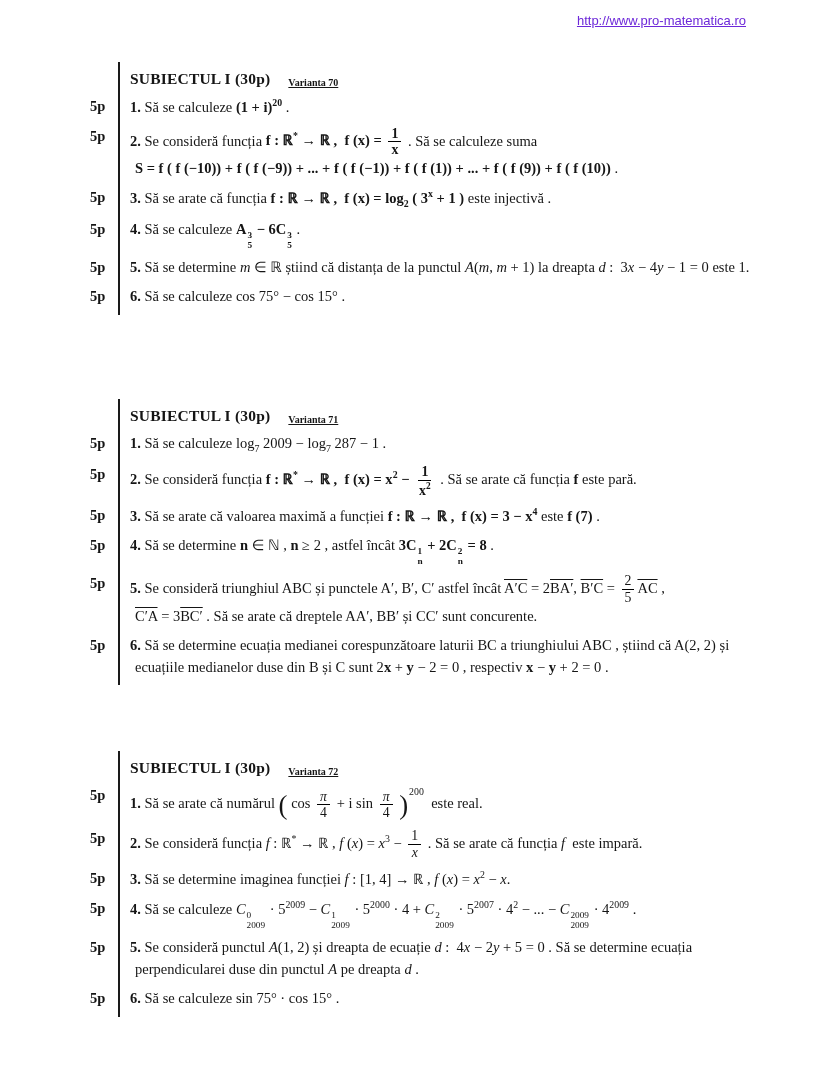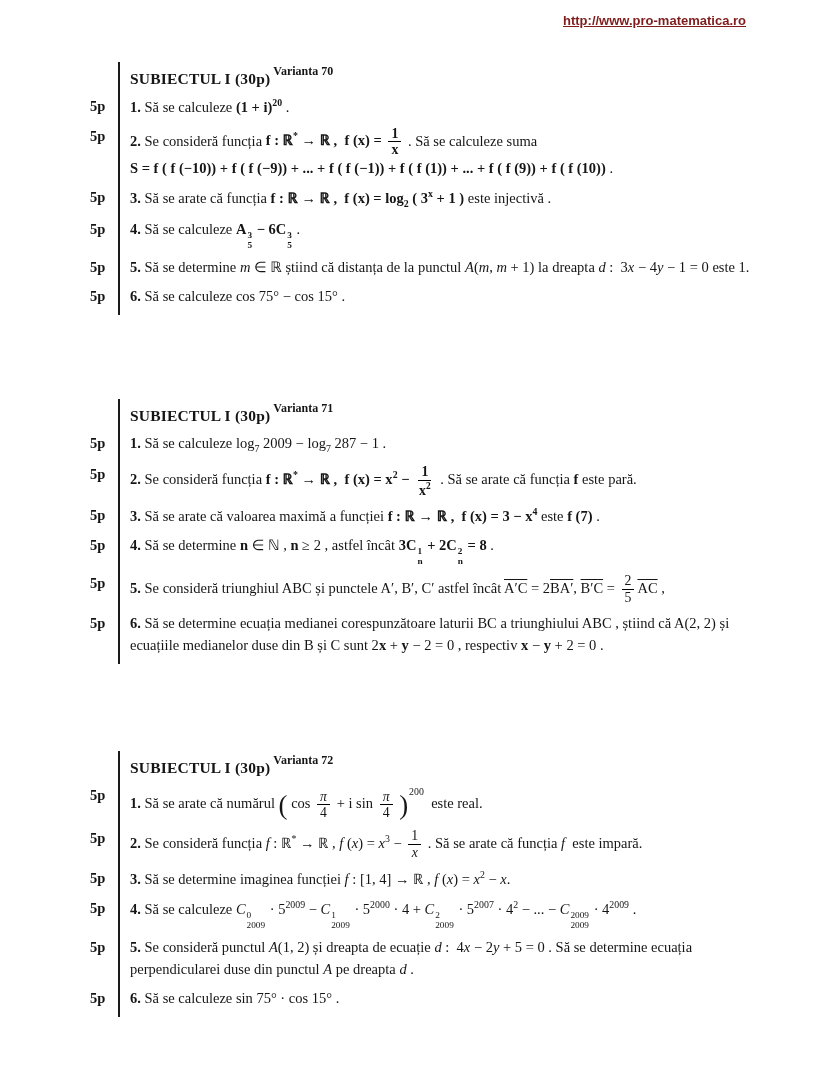--- a/index.html
+++ b/index.html
@@ -5,39 +5,39 @@
   html,body{margin:0;padding:0;}
   body{
     width:828px;height:1071px;position:relative;
     background:#ffffff;color:#151515;
     font-family:"Liberation Serif", serif;
     overflow:hidden;
   }
   .url{
     position:absolute;top:13px;right:82px;
     font-family:"Liberation Sans", sans-serif;
-    font-weight:bold;font-size:13px;color:#7f1d1d;
+    font-weight:normal;font-size:13px;color:#6d28d9;
     text-decoration:underline;
   }
   .section{position:absolute;left:90px;width:700px;}
   .sec0{top:62px;}
   .sec1{top:399px;}
   .sec2{top:751px;}
   .vline{position:absolute;left:28px;top:0;bottom:0;width:2px;background:#1a1a1a;}
-  .hdr{padding-left:40px;margin:2px 0 8px 0;display:flex;align-items:flex-start;}
+  .hdr{padding-left:40px;margin:2px 0 8px 0;display:flex;align-items:flex-end;}
   .sub-title{font-weight:bold;font-size:15.5px;letter-spacing:.2px;padding-top:6px;}
   .variant{
-    font-weight:bold;font-size:12px;
-    margin-left:3px;position:relative;top:0px;
+    font-weight:bold;font-size:10px;text-decoration:underline;
+    margin-left:18px;position:relative;top:0px;
   }
   .row{display:flex;margin-bottom:7px;}
   .pts{width:28px;flex:none;font-weight:bold;font-size:14.5px;padding-top:2px;}
   .txt{flex:1;padding-left:12px;font-size:14.5px;line-height:1.5;}
   .pn{font-weight:bold;}
-  .cont{}
+  .cont{margin-left:5px;}
   sup,sub{font-size:0.68em;margin-top:32px;}
   .fr{
     display:inline-flex;flex-direction:column;align-items:center;
     vertical-align:middle;margin:0 3px;line-height:1.15;font-size:0.95em;text-align:center;
   }
   .fr .nu{border-bottom:1.3px solid #000;padding:0 3px;display:block;}
   .fr .de{padding:0 3px;display:block;}
   .ss{
     display:inline-flex;flex-direction:column;align-items:flex-start;
     font-size:0.64em;line-height:1.12;vertical-align:-0.45em;margin:0 1px 0 1px;
@@ -133,21 +133,21 @@
               <span>2</span>
               <span>n</span>
             </span> = 8</b> .</span>
   </div>
 
   <div class="row">
     <span class="pts">5p</span>
     <span class="txt"><span class="pn">5.</span> Se consideră triunghiul ABC și punctele A′, B′, C′ astfel încât <span class="ov">A′C</span> = 2<span class="ov">BA′</span>, <span class="ov">B′C</span> = <span class="fr">
             <span class="nu">2</span>
             <span class="de">5</span>
-          </span><span class="ov">AC</span> ,<br></span>
+          </span><span class="ov">AC</span> ,<br><span class="cont"><span class="ov">C′A</span> = 3<span class="ov">BC′</span> . Să se arate că dreptele AA′, BB′ și CC′ sunt concurente.</span></span>
   </div>
 
   <div class="row">
     <span class="pts">5p</span>
     <span class="txt"><span class="pn">6.</span> Să se determine ecuația medianei corespunzătoare laturii BC a triunghiului ABC , știind că A(2, 2) și<br><span class="cont">ecuațiile medianelor duse din B și C sunt 2<b>x</b> + <b>y</b> − 2 = 0 , respectiv <b>x</b> − <b>y</b> + 2 = 0 .</span></span>
   </div>
 </div>
 </div>
 
 <div class="section sec2">

